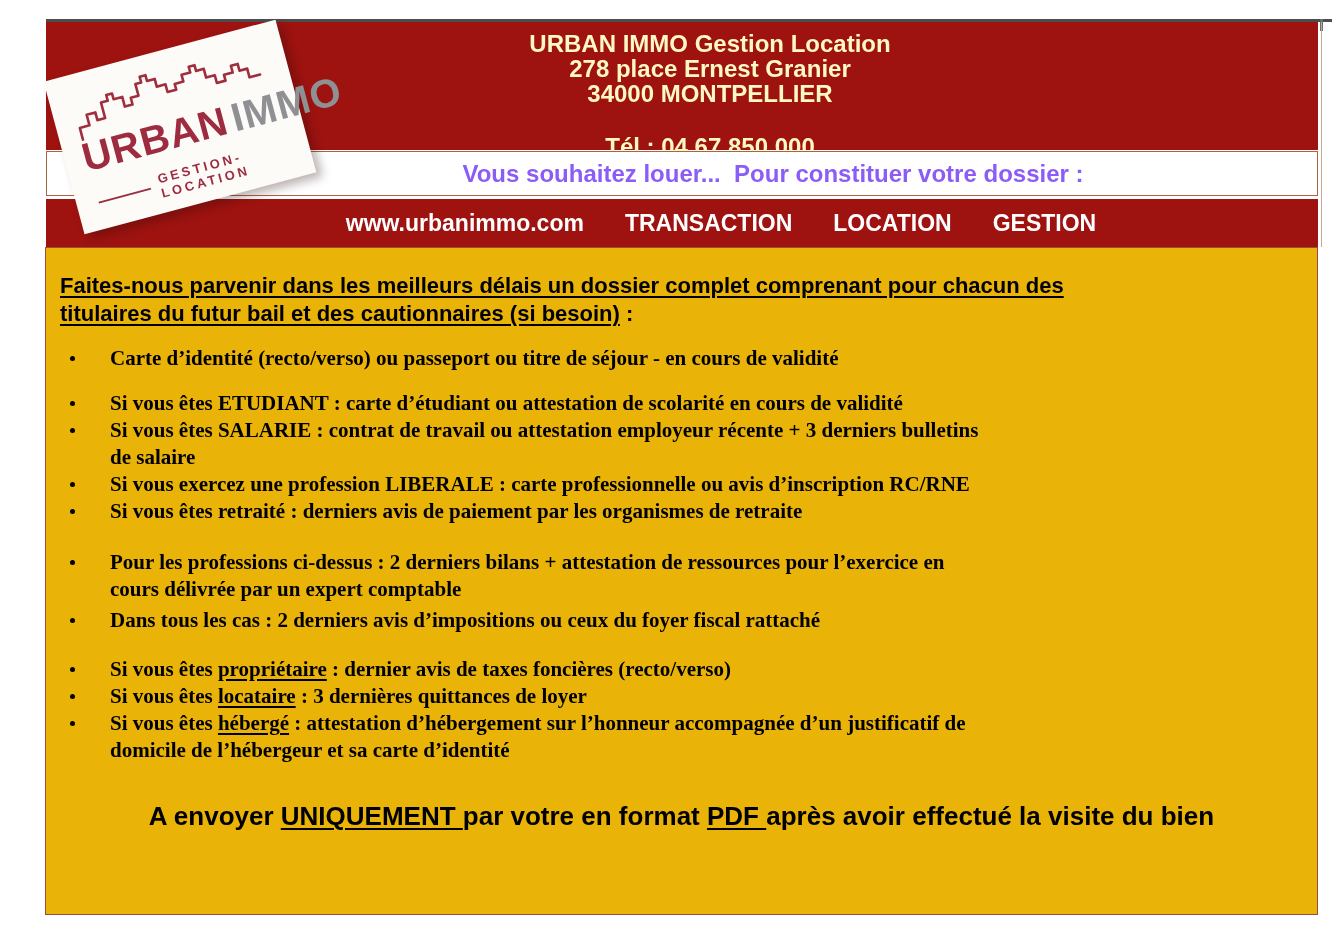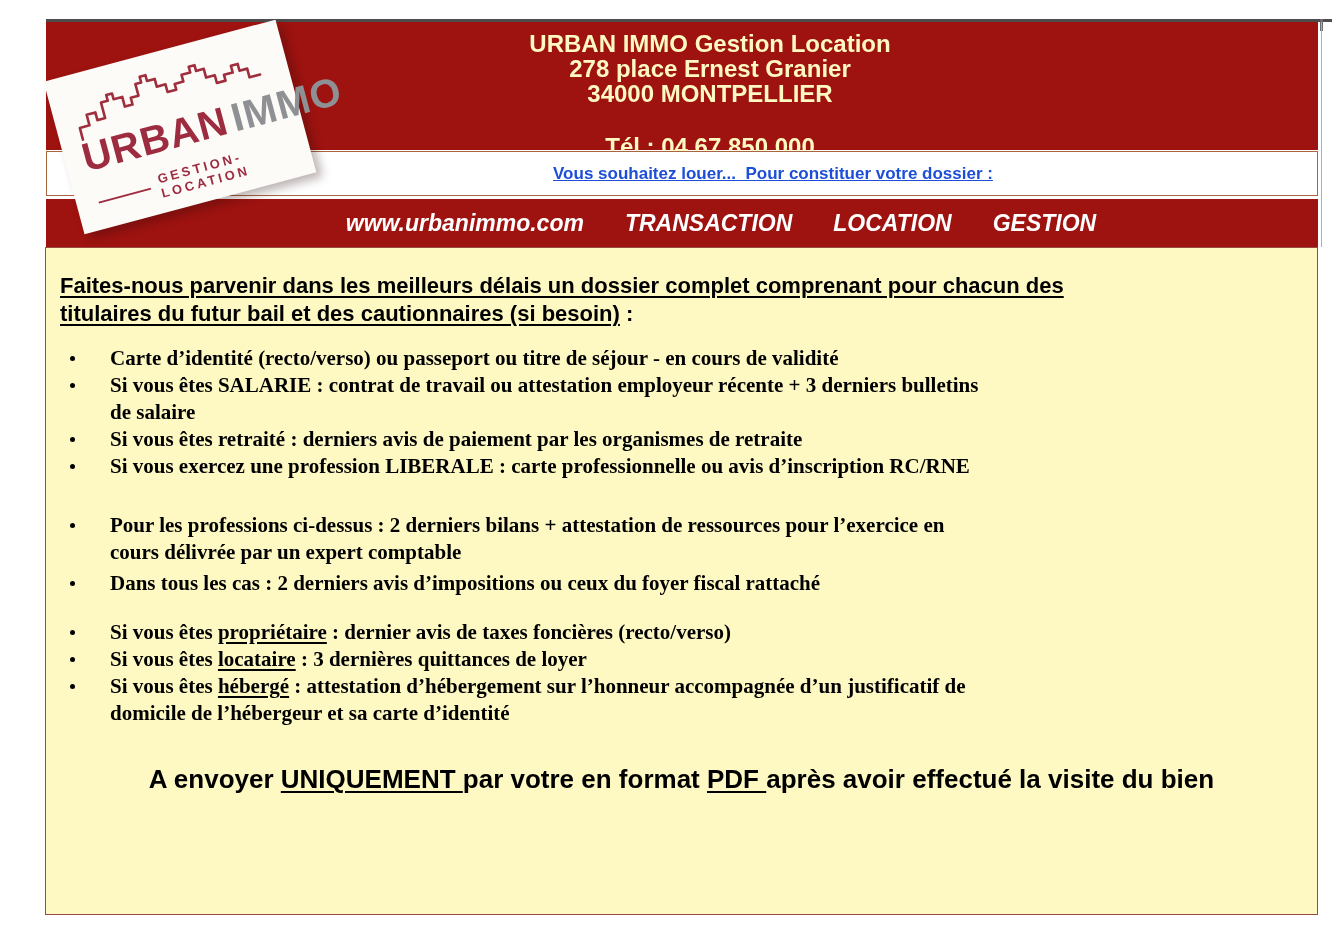--- a/index.html
+++ b/index.html
@@ -23,66 +23,66 @@
     font-weight:bold; font-size:24px; line-height:25px;
   }
   .banner-text .phone { margin-top:28px;text-align:center; }
 
   
   .subheader {
     position:absolute; left:46px; top:151px; width:1272px; height:45px;
     background:#ffffff; border:1px solid #a8653f;
     display:flex; align-items:center; justify-content:center; padding-left:182px;
   }
-  .subheader span { font-weight:bold; font-size:17px; color:#1d4ed8; white-space:pre;text-decoration:underline; }
+  .subheader span { font-weight:bold; font-size:24px; color:#8b5cf6; white-space:pre; }
 
   
   .navband {
     position:absolute; left:46px; top:199px; width:1272px; height:48px;
     background:#9e1310; display:flex; align-items:center; justify-content:center;
-    gap:41px; padding-left:78px; color:#ffffff; font-weight:bold; font-size:23px;font-style:italic;
+    gap:41px; padding-left:78px; color:#ffffff; font-weight:bold; font-size:23px;
   }
 
   
   .logo-card {
     position:absolute; left:60px; top:48px; width:240px; height:158px;
     background:#fcfbf8; transform:rotate(-15deg);
     box-shadow:5px 6px 10px rgba(40,10,10,0.30);
     z-index:5; padding:12px 0 0 18px;
   }
   .skyline { display:block; margin-left:2px; }
   .brand { margin-top:-4px; line-height:40px; white-space:nowrap; }
   .brand-urban { font-size:40px; font-weight:800; color:#9d2c40; letter-spacing:1px; }
   .brand-immo  { font-size:40px; font-weight:700; color:#8e9093; margin-left:5px; letter-spacing:1px; }
   .tagline-row { display:flex; align-items:center; gap:9px; margin-top:3px; margin-left:4px; }
   .tagline-rule { width:62px; height:2px; background:#9d2c40; }
   .tagline { font-size:13px; font-weight:700; letter-spacing:3px; color:#9d2c40; }
 
   
   .bodybox {
     position:absolute; left:45px; top:247px; width:1273px; height:668px;
-    background:#fef9c3; border:1px solid #9a4a42; padding:24px 14px 0 14px;
+    background:#eab308; border:1px solid #9a4a42; padding:24px 14px 0 14px;
     color:#000000;
   }
   .intro { font-size:22px; font-weight:bold; line-height:28px; }
   .u2 {
     text-decoration:underline; text-decoration-thickness:2px; text-underline-offset:3px;
   }
   .preline { white-space:pre-line; }
 
   .doc-list { list-style:none; margin-top:17px; padding-left:6px; }
   .doc-list li {
     position:relative; padding-left:44px; font-size:21px; font-weight:bold; line-height:27px;font-family:Liberation Serif, serif;
   }
   .dot {
     position:absolute; left:4px; top:11px; width:5px; height:5px; border-radius:50%;
     background:#000000;
   }
   .mt16 { margin-top:4px; } .mt18 { margin-top:18px; }
-  .mt22 { margin-top:22px; } .mt24 { margin-top:32px; }
+  .mt22 { margin-top:22px; } .mt24 { margin-top:24px; }
 
   .footer-note {
     margin-top:36px; text-align:center; font-size:26px; font-weight:bold; line-height:32px;
   }
 </style>
 </head>
 <body>
 
 <div class="page">
 
@@ -121,24 +121,25 @@
     </div>
   </div>
 
   <div class="bodybox">
 
     <p class="intro"><span class="u2 preline">Faites-nous parvenir dans les meilleurs délais un dossier complet comprenant pour chacun des
 titulaires du futur bail et des cautionnaires (si besoin)</span><span> :</span></p>
 
     <ul class="doc-list">
       <li><span class="dot"></span><span class="preline">Carte d’identité (recto/verso) ou passeport ou titre de séjour - en cours de validité</span></li>
+      <li class="mt18"><span class="dot"></span><span class="preline">Si vous êtes ETUDIANT : carte d’étudiant ou attestation de scolarité en cours de validité</span></li>
       <li><span class="dot"></span><span class="preline">Si vous êtes SALARIE : contrat de travail ou attestation employeur récente + 3 derniers bulletins
 de salaire</span></li>
+      <li><span class="dot"></span><span class="preline">Si vous exercez une profession LIBERALE : carte professionnelle ou avis d’inscription RC/RNE</span></li>
       <li><span class="dot"></span><span class="preline">Si vous êtes retraité : derniers avis de paiement par les organismes de retraite</span></li>
-      <li><span class="dot"></span><span class="preline">Si vous exercez une profession LIBERALE : carte professionnelle ou avis d’inscription RC/RNE</span></li>
       <li class="mt24"><span class="dot"></span><span class="preline">Pour les professions ci-dessus : 2 derniers bilans + attestation de ressources pour l’exercice en
 cours délivrée par un expert comptable</span></li>
       <li class="mt16"><span class="dot"></span><span class="preline">Dans tous les cas : 2 derniers avis d’impositions ou ceux du foyer fiscal rattaché</span></li>
       <li class="mt22"><span class="dot"></span><span class="preline">Si vous êtes </span><span class="u2">propriétaire</span><span class="preline"> : dernier avis de taxes foncières (recto/verso)</span></li>
       <li><span class="dot"></span><span class="preline">Si vous êtes </span><span class="u2">locataire</span><span class="preline"> : 3 dernières quittances de loyer</span></li>
       <li><span class="dot"></span><span class="preline">Si vous êtes </span><span class="u2">hébergé</span><span class="preline"> : attestation d’hébergement sur l’honneur accompagnée d’un justificatif de
 domicile de l’hébergeur et sa carte d’identité</span></li>
     </ul>
 
     <p class="footer-note"><span>A envoyer </span><span class="u2">UNIQUEMENT </span><span>par votre en format </span><span class="u2">PDF </span><span>après avoir effectué la visite du bien</span></p>

